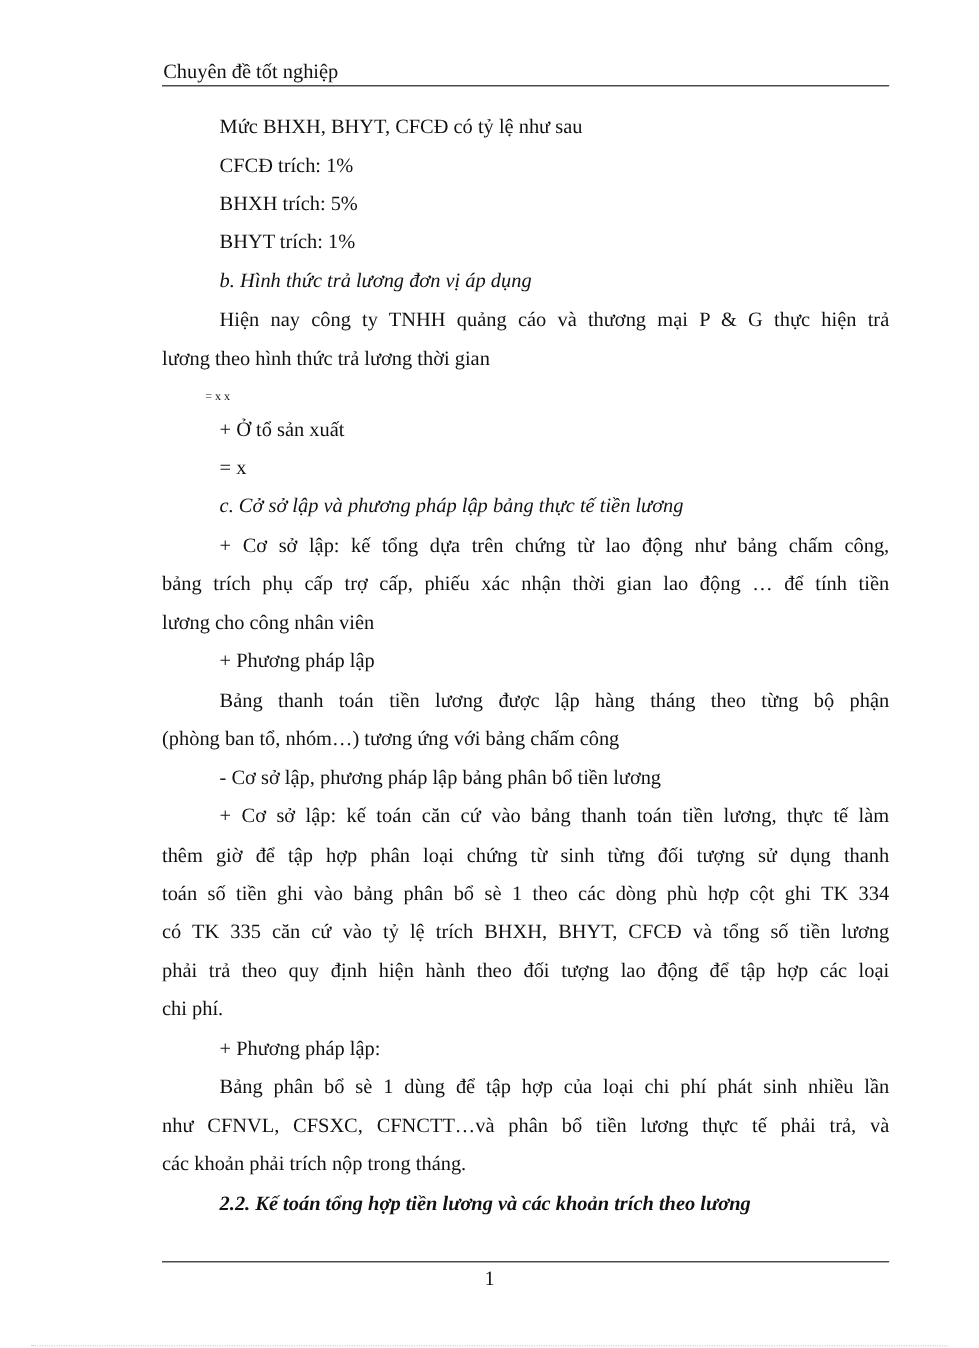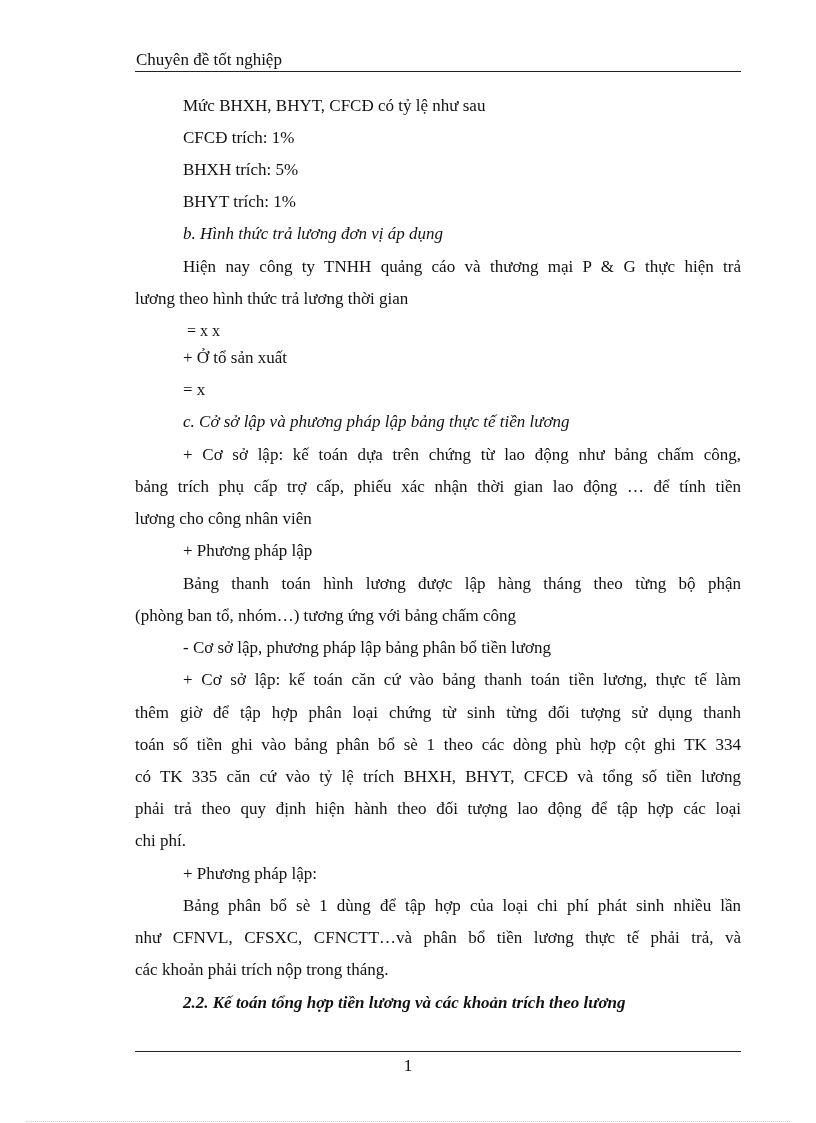--- a/index.html
+++ b/index.html
@@ -51,21 +51,21 @@
       white-space: normal;
     }
     .just-ind {
       left: 48px;
       width: 558px;
       text-align: justify;
       text-align-last: justify;
       white-space: normal;
     }
     .ind { left: 48px; }
-    .ind-sm { left: 52px; font-size: 16px; }
+    .ind-sm { left: 36px; font-size: 10px; }
     .italic { font-style: italic; text-align: right; }
     .bold-italic { font-style: italic; font-weight: bold; }
     .footer-line {
       position: absolute;
       left: 135px;
       top: 1051px;
       width: 606px;
       height: 0;
       border-top: 1.5px solid #222222;
     }
@@ -98,25 +98,25 @@
   <div class="line ind" style="top:38px">CFCĐ trích: 1%</div>
   <div class="line ind" style="top:70px">BHXH trích: 5%</div>
   <div class="line ind" style="top:102px">BHYT trích: 1%</div>
   <div class="line ind italic" style="top:134px">b. Hình thức trả lương đơn vị áp dụng</div>
   <div class="line just-ind" style="top:167px">Hiện nay công ty TNHH quảng cáo và thương mại P &amp; G thực hiện trả</div>
   <div class="line" style="top:199px">lương theo hình thức trả lương thời gian</div>
   <div class="line ind-sm" style="top:231px">= x x</div>
   <div class="line ind" style="top:258px">+ Ở tổ sản xuất</div>
   <div class="line ind" style="top:290px">= x</div>
   <div class="line ind italic" style="top:322px">c. Cở sở lập và phương pháp lập bảng thực tế tiền lương</div>
-  <div class="line just-ind" style="top:355px">+ Cơ sở lập: kế toán dựa trên chứng từ lao động như bảng chấm công,</div>
+  <div class="line just-ind" style="top:355px">+ Cơ sở lập: kế tổng dựa trên chứng từ lao động như bảng chấm công,</div>
   <div class="line just" style="top:387px">bảng trích phụ cấp trợ cấp, phiếu xác nhận thời gian lao động … để tính tiền</div>
   <div class="line" style="top:419px">lương cho công nhân viên</div>
   <div class="line ind" style="top:451px">+ Phương pháp lập</div>
-  <div class="line just-ind" style="top:484px">Bảng thanh toán hình lương được lập hàng tháng theo từng bộ phận</div>
+  <div class="line just-ind" style="top:484px">Bảng thanh toán tiền lương được lập hàng tháng theo từng bộ phận</div>
   <div class="line" style="top:516px">(phòng ban tổ, nhóm…) tương ứng với bảng chấm công</div>
   <div class="line ind" style="top:548px">- Cơ sở lập, phương pháp lập bảng phân bổ tiền lương</div>
   <div class="line just-ind" style="top:580px">+ Cơ sở lập: kế toán căn cứ vào bảng thanh toán tiền lương, thực tế làm</div>
   <div class="line just" style="top:613px">thêm giờ để tập hợp phân loại chứng từ sinh từng đối tượng sử dụng thanh</div>
   <div class="line just" style="top:645px">toán số tiền ghi vào bảng phân bổ sè 1 theo các dòng phù hợp cột ghi TK 334</div>
   <div class="line just" style="top:677px">có TK 335  căn cứ vào tỷ lệ trích BHXH, BHYT, CFCĐ và tổng số tiền lương</div>
   <div class="line just" style="top:709px">phải trả theo quy định hiện hành theo đối tượng lao động để tập hợp các loại</div>
   <div class="line" style="top:741px">chi phí.</div>
   <div class="line ind" style="top:774px">+ Phương pháp lập:</div>
   <div class="line just-ind" style="top:806px">Bảng phân bổ sè 1  dùng để tập hợp của loại  chi phí phát sinh nhiều lần</div>

